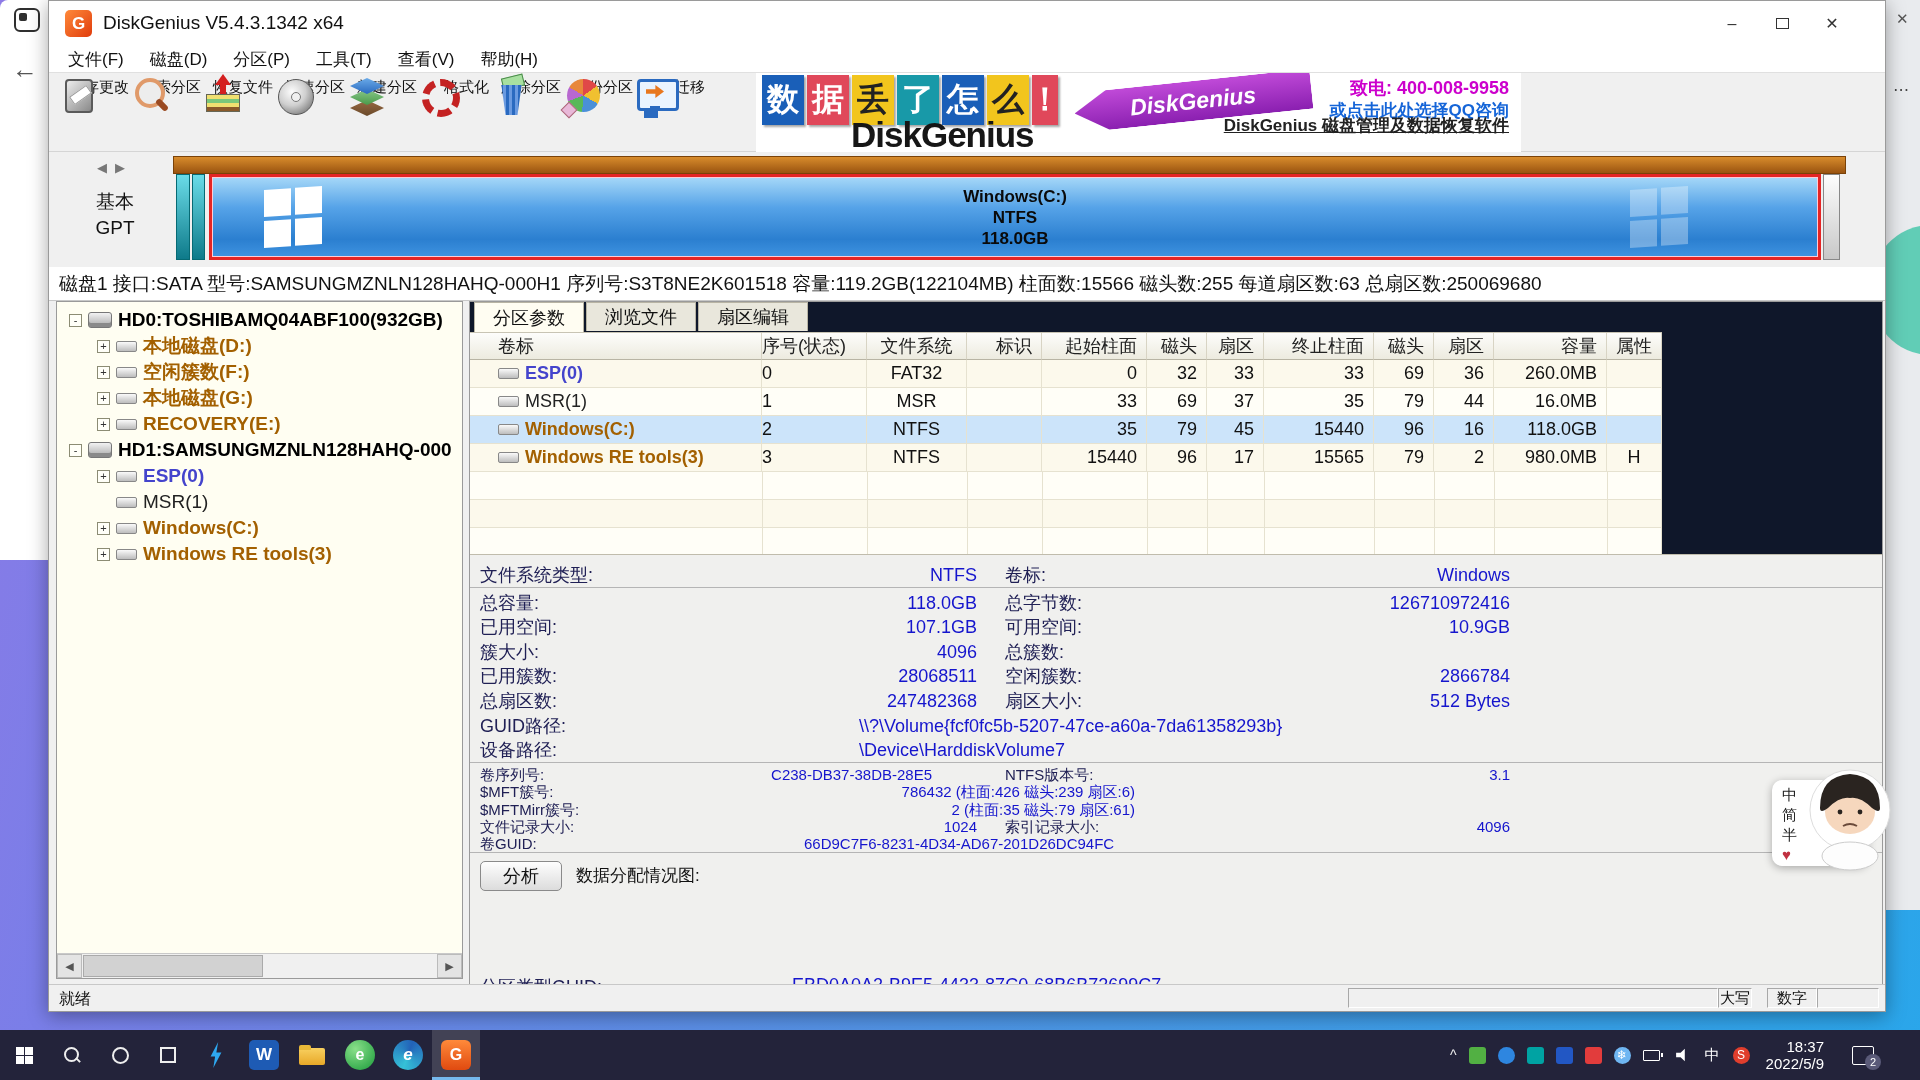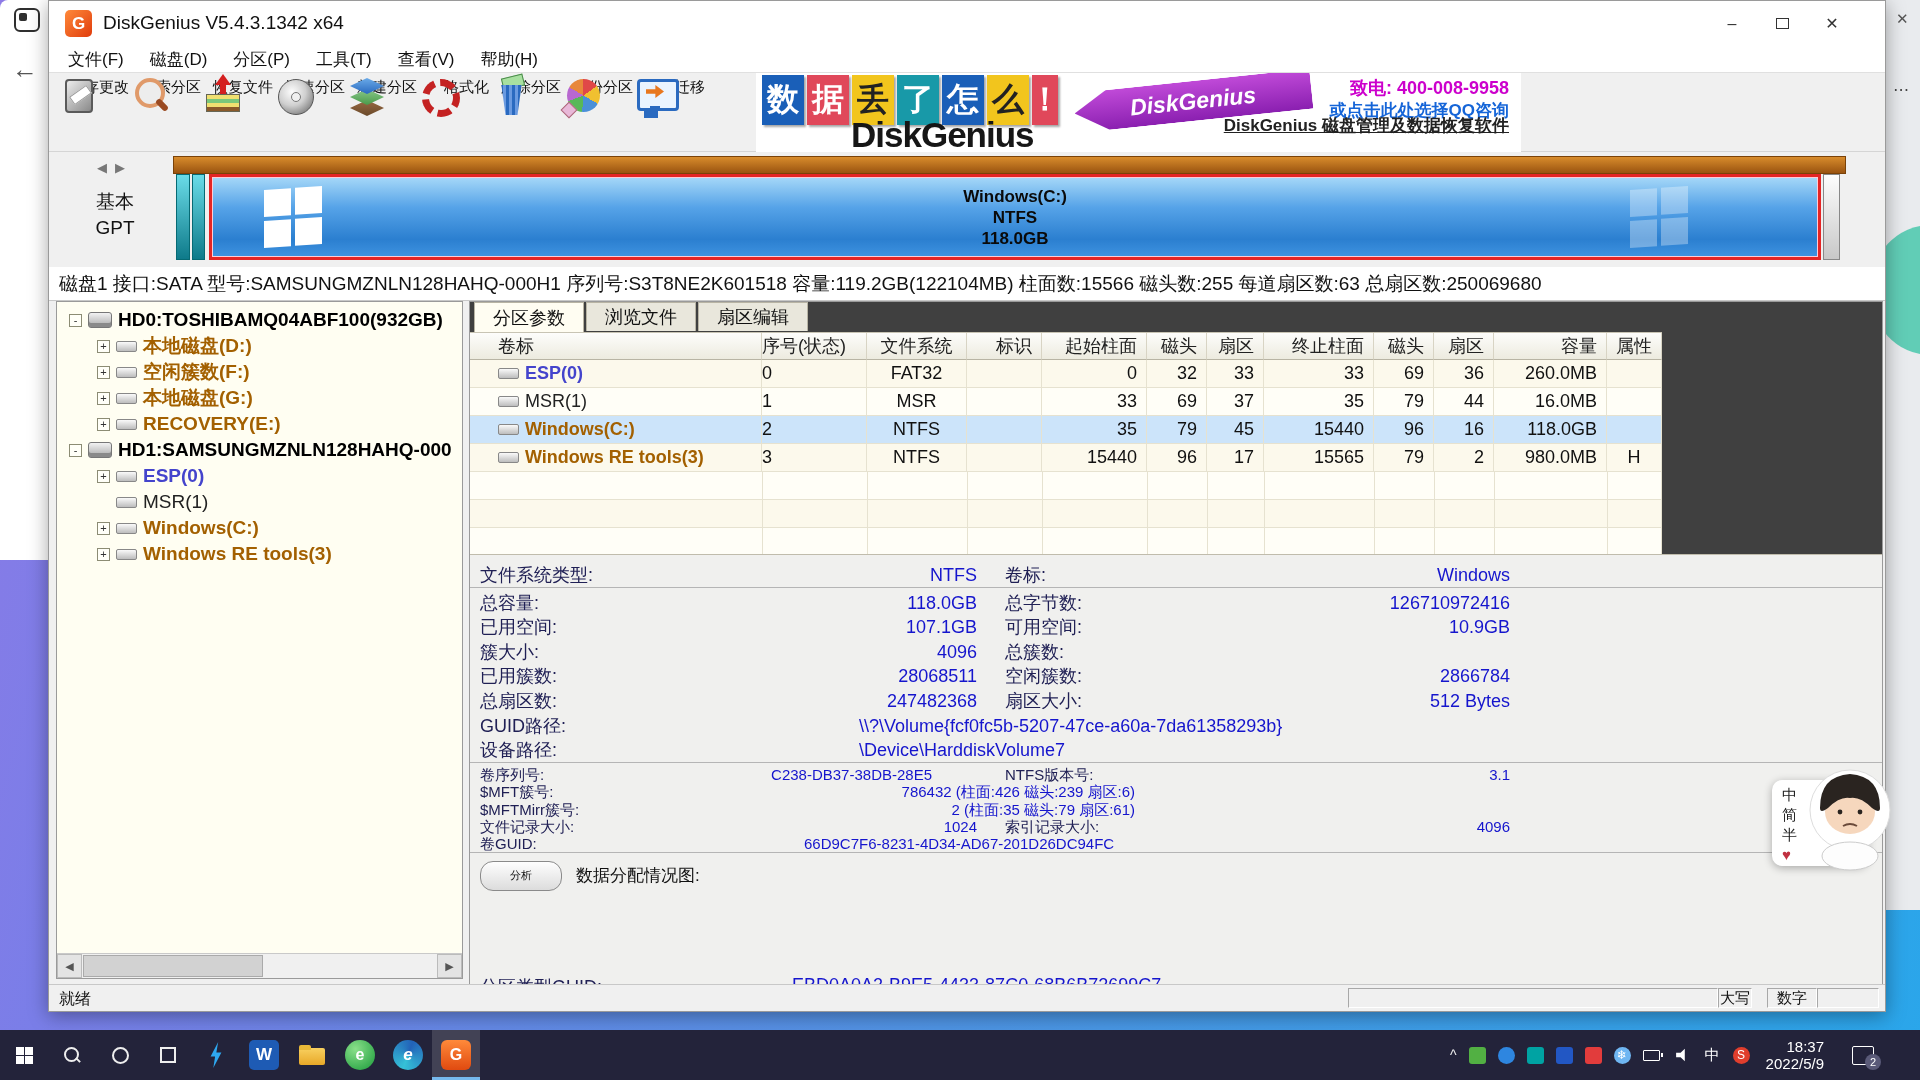--- a/index.html
+++ b/index.html
@@ -105,21 +105,21 @@
   .icon-disk { width:24px; height:16px; border:1px solid #777; border-radius:3px; background:linear-gradient(#f2f2f2,#a8a8a8); box-shadow:inset 0 -4px 0 #8a8a8a; margin-right:6px; flex:none; }
   .icon-part { width:21px; height:11px; border:1px solid #888; border-radius:2px; background:linear-gradient(#fafafa,#bdbdbd); margin-right:6px; flex:none; }
   .tree-label { font-size:19px; font-weight:bold; }
   .tree-item.plain .tree-label { font-weight:normal; }
   .hscroll { position:absolute; left:0; bottom:0; width:100%; height:25px; background:#f0f0f0; border-top:1px solid #c9c9c9; }
   .hs-btn { position:absolute; top:0; width:25px; height:24px; background:#e4e4e4; border:1px solid #bbb; color:#555; font-size:11px; display:flex; align-items:center; justify-content:center; }
   .hs-btn.l { left:0; } .hs-btn.r { right:0; }
   .hs-thumb { position:absolute; left:26px; top:1px; width:180px; height:22px; background:#d2d2d2; border:1px solid #aaa; }
 
   
-  .content { position:absolute; left:420px; top:300px; width:1414px; height:685px; background:#404040; border:1px solid #9a9a9a; overflow:hidden; }
+  .content { position:absolute; left:420px; top:300px; width:1414px; height:685px; background:#0f172a; border:1px solid #9a9a9a; overflow:hidden; }
   .tabs { position:absolute; left:0; top:0; height:29px; display:flex; padding-left:4px; }
   .tab { height:29px; padding:0 18px; display:flex; align-items:center; font-size:18px; color:#111; background:#e9e7dc; border:1px solid #b8b4a4; border-bottom:none; margin-right:2px; }
   .tab.active { background:#fffdf2; position:relative; z-index:2; height:30px; }
   .t-head { position:absolute; left:0; top:30px; display:flex; height:28px; background:linear-gradient(#fdfdfb,#eceade); border-top:1px solid #c8c4b4; }
   .t-head .tc { border-right:1px solid #d8d4c4; border-bottom:1px solid #b8b4a4; font-size:18px; color:#222; line-height:27px; }
   .t-rows { position:absolute; left:0; top:58px; }
   .t-row { display:flex; height:28px; }
   .t-row .tc { border-right:1px solid #e6e2d0; border-bottom:1px solid #e6e2d0; font-size:18px; color:#111; line-height:27px; }
   .t-row.r-a { background:#fcf9ec; } .t-row.r-b { background:#fffef7; }
   .t-row.selected { background:#cce4fa; }
@@ -152,21 +152,21 @@
   .d-row.sep-below { border-bottom:1px solid #b5b5b5; margin-bottom:3px; }
   .d-l1 { position:absolute; left:10px; color:#202055; }
   .d-l2 { position:absolute; left:535px; color:#202055; }
   .d-v1 { position:absolute; left:170px; width:337px; text-align:right; color:#1515cd; white-space:nowrap; }
   .d-v2 { position:absolute; left:700px; width:340px; text-align:right; color:#1515cd; }
   .d-row.leftval .d-v1 { left:389px; width:auto; text-align:left; }
   .d-row.leftval2 .d-v1 { left:334px; width:auto; text-align:left; }
   .d-row.wideval .d-v1 { width:495px; }
   .d-row.midval .d-v1 { width:292px; }
   .analyze-row { margin-top:8px; display:flex; align-items:center; gap:14px; padding-left:10px; }
-  .analyze-btn { width:82px; height:30px; background:linear-gradient(#fefefe,#dcdcdc); border:1px solid #8a8a8a; border-radius:13px; font-size:11px; color:#111;
+  .analyze-btn { width:82px; height:30px; background:linear-gradient(#fefefe,#dcdcdc); border:1px solid #8a8a8a; border-radius:5px; font-size:18px; color:#111;
                  display:flex; align-items:center; justify-content:center; }
   .analyze-lbl { font-size:17px; color:#111; }
   .clipped-row { position:absolute; left:0; top:420px; width:100%; font-size:18px; }
   .clipped-row .cl { position:absolute; left:10px; color:#202055; }
   .clipped-row .cv { position:absolute; left:322px; color:#1515cd; }
 
   
   .statusbar { position:absolute; left:0; bottom:0; width:100%; height:27px; background:#f0f0f0; border-top:1px solid #c8c8c8; font-size:16px; color:#111; }
   .sb-ready { position:absolute; left:10px; top:4px; }
   .sb-cell { position:absolute; top:3px; height:20px; border:1px solid; border-color:#a8a8a8 #fff #fff #a8a8a8; text-align:center; line-height:18px; font-size:15px; }

